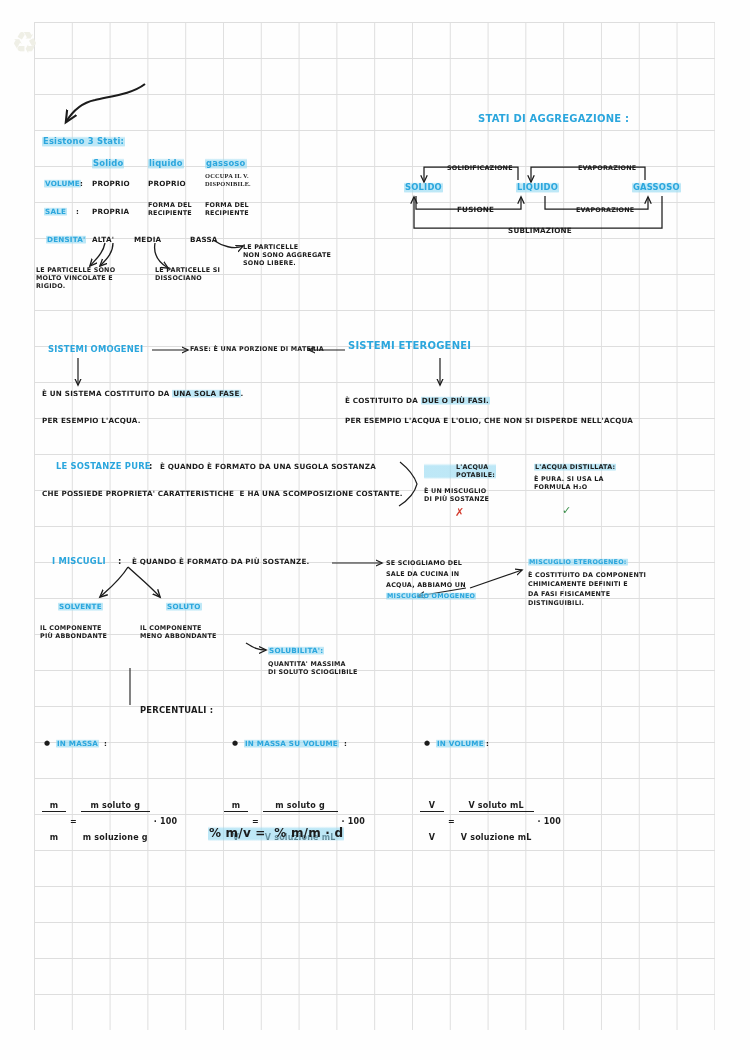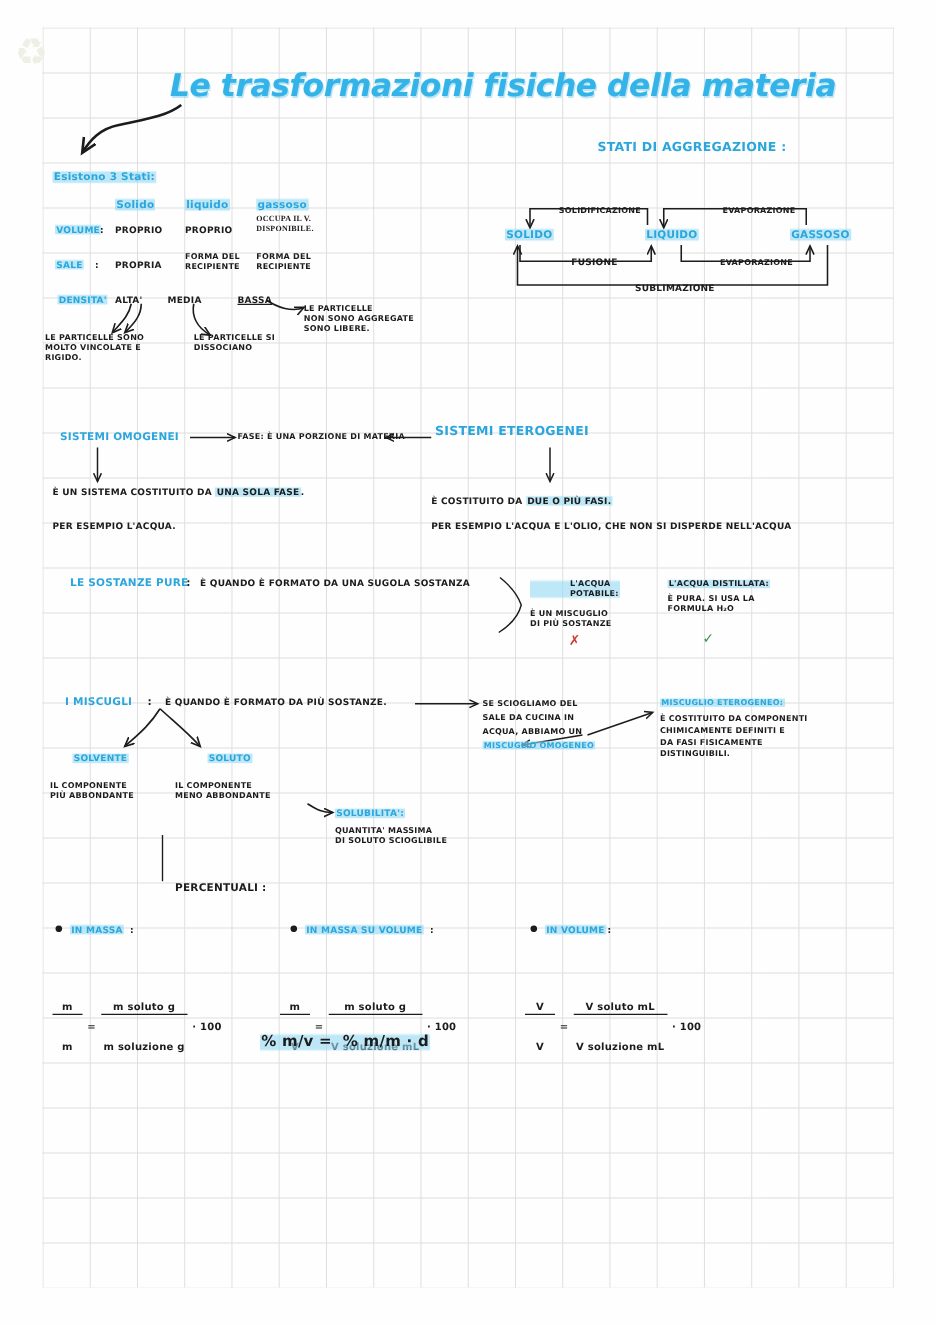--- a/index.html
+++ b/index.html
@@ -62,21 +62,20 @@
   .frac .den{display:block;padding:0 2px;}
   .fwrap{display:flex;align-items:center;gap:4px;}
 </style>
 </head>
 <body>
 
 <div id="paper">
   <div id="grid"></div>
   <div id="watermark">♻</div>
 
-  <div id="title">Le trasformazioni fisiche della materia</div>
 
   <svg id="vec">
     <defs>
       <marker id="ah" markerWidth="7" markerHeight="7" refX="5.4" refY="3" orient="auto">
         <path d="M0,0.4 L5.6,3 L0,5.6" stroke="#1c1c1c" stroke-width="1" fill="none"></path>
       </marker>
     </defs>
 
     <path d="M145,84 C132,94 112,96 95,100 C80,103 72,112 66,122" stroke-width="2.1" marker-end="url(#ah)"></path>
 
@@ -132,21 +131,21 @@
   <div class="ink hand sm" style="left:76px;top:207px;">:</div>
   <div class="ink hand sm" style="left:92px;top:207px;">PROPRIA</div>
   <div class="ink hand smx" style="left:148px;top:201px;">FORMA DEL
 RECIPIENTE</div>
   <div class="ink hand smx" style="left:205px;top:201px;">FORMA DEL
 RECIPIENTE</div>
 
   <div class="ink hand sm blue hl" style="left:46px;top:235px;">DENSITA'</div>
   <div class="ink hand sm" style="left:92px;top:235px;">ALTA'</div>
   <div class="ink hand sm" style="left:134px;top:235px;">MEDIA</div>
-  <div class="ink hand sm" style="left:190px;top:235px;text-decoration:underline;">BASSA</div>
+  <div class="ink hand sm" style="left:190px;top:235px;">BASSA</div>
 
   <div class="ink hand smx" style="left:36px;top:266px;">LE PARTICELLE SONO
 MOLTO VINCOLATE E
 RIGIDO.</div>
   <div class="ink hand smx" style="left:155px;top:266px;">LE PARTICELLE SI
 DISSOCIANO</div>
   <div class="ink hand smx" style="left:243px;top:243px;">LE PARTICELLE
 NON SONO AGGREGATE
 SONO LIBERE.</div>
 
@@ -172,20 +171,21 @@
   <div class="ink hand sm" style="left:42px;top:416px;">PER ESEMPIO L'ACQUA.</div>
 
   <div style="position:absolute;left:345px;top:388px;">
     <span class="ink hand sm" style="position:static;">È COSTITUITO DA </span><span class="ink hand sm hl" style="position:static;">DUE O PIÙ FASI.</span>
   </div>
   <div class="ink hand sm" style="left:345px;top:416px;">PER ESEMPIO L'ACQUA E L'OLIO, CHE NON SI DISPERDE NELL'ACQUA</div>
 
   <div class="ink hand md blue" style="left:56px;top:461px;">LE SOSTANZE PURE</div>
   <div class="ink hand md" style="left:149px;top:461px;">:</div>
   <div class="ink hand sm" style="left:160px;top:462px;">È QUANDO È FORMATO DA UNA SUGOLA SOSTANZA</div>
+  <div class="ink hand sm" style="left:42px;top:489px;">CHE POSSIEDE PROPRIETA' CARATTERISTICHE  E HA UNA SCOMPOSIZIONE COSTANTE.</div>
 
   <div class="ink hand smx hl" style="left:424px;top:463px;padding-left:32px;">L'ACQUA
 POTABILE:</div>
   <div class="ink hand smx" style="left:424px;top:487px;">È UN MISCUGLIO
 DI PIÙ SOSTANZE</div>
   <div class="ink red" style="left:455px;top:506px;font-size:11px;font-weight:700;">✗</div>
 
   <div class="ink hand smx hl" style="left:534px;top:463px;">L'ACQUA DISTILLATA:</div>
   <div class="ink hand smx" style="left:534px;top:475px;">È PURA. SI USA LA
 FORMULA H₂O</div>

